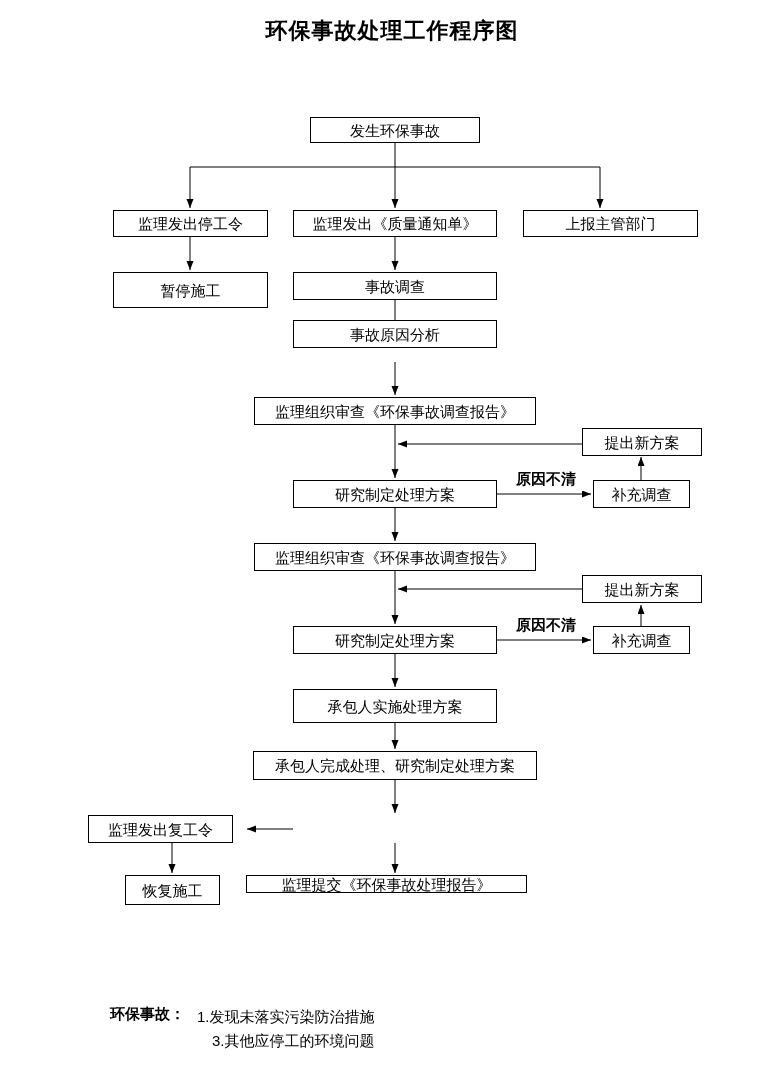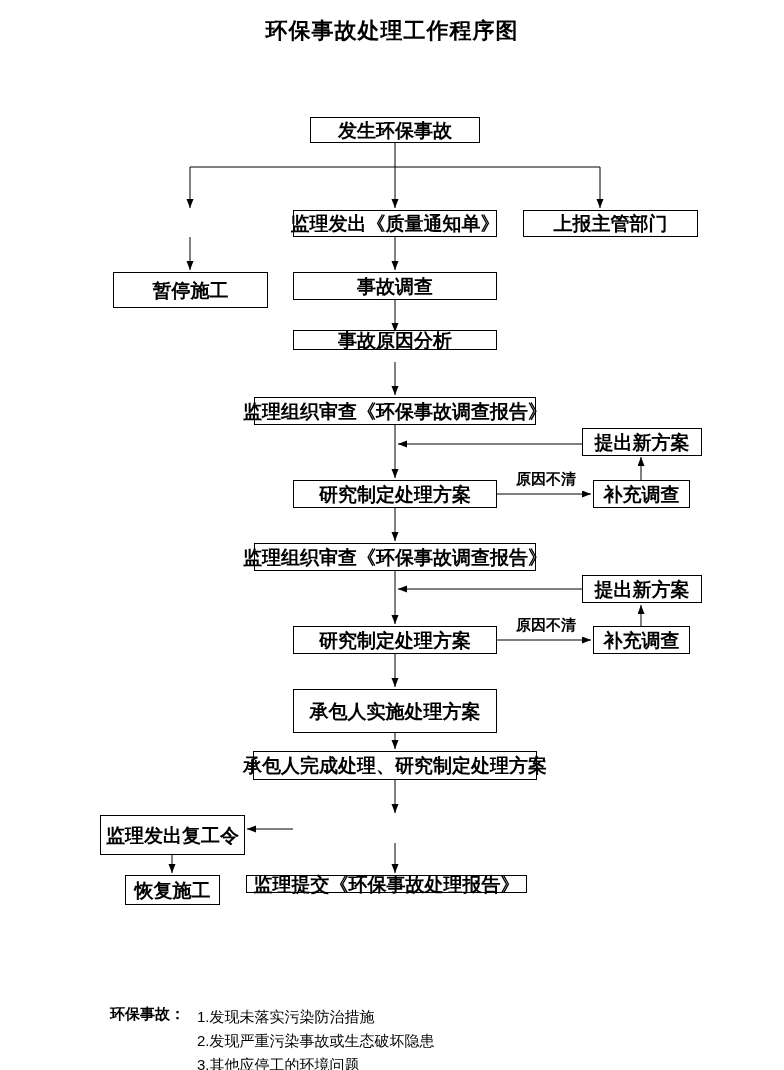--- a/index.html
+++ b/index.html
@@ -28,41 +28,41 @@
     width: 784px; height: 1070px;
   }
   .node {
     position: absolute;
     box-sizing: border-box;
     border: 1px solid #000;
     background: #fff;
     display: flex;
     align-items: center;
     justify-content: center;
-    font-size: 19px;
-    font-weight: bold;
+    font-size: 15px;
+    font-weight: normal;
     white-space: nowrap;
     line-height: 1;
   }
   .edge-label {
     position: absolute;
     font-size: 15px;
     font-weight: bold;
     white-space: nowrap;
   }
   #notes {
     position: absolute;
     left: 110px;
     top: 1005px;
     display: flex;
     align-items: flex-start;
     font-size: 15px;
   }
   #notes .notes-label { font-weight: bold; margin-right: 12px; }
-  #notes .note-item { line-height: 24px; font-weight: normal; }
+  #notes .note-item { line-height: 24px; font-weight: normal; text-align: right; }
 </style>
 </head>
 <body>
 
 <div id="page">
 
   <div id="title">环保事故处理工作程序图</div>
 
   <svg class="connectors" viewBox="0 0 784 1070" xmlns="http://www.w3.org/2000/svg">
     <defs>
@@ -94,53 +94,53 @@
       <line x1="395" y1="717" x2="395" y2="749" marker-end="url(#arr)"></line>
       <line x1="395" y1="780" x2="395" y2="813" marker-end="url(#arr)"></line>
       <line x1="293" y1="829" x2="247" y2="829" marker-end="url(#arr)"></line>
       <line x1="172" y1="843" x2="172" y2="873" marker-end="url(#arr)"></line>
       <line x1="395" y1="843" x2="395" y2="873" marker-end="url(#arr)"></line>
     </g>
   </svg>
 
   <div class="node" style="left:310px; top:117px; width:170px; height:26px">发生环保事故</div>
 
+  <div class="node" style="left:113px; top:210px; width:155px; height:27px">监理发出停工令</div>
   <div class="node" style="left:293px; top:210px; width:204px; height:27px">监理发出《质量通知单》</div>
   <div class="node" style="left:523px; top:210px; width:175px; height:27px">上报主管部门</div>
 
   <div class="node" style="left:113px; top:272px; width:155px; height:36px">暂停施工</div>
   <div class="node" style="left:293px; top:272px; width:204px; height:28px">事故调查</div>
 
-  <div class="node" style="left:293px; top:330px; width:204px; height:20px">事故原因分析</div>
+  <div class="node" style="left:293px; top:320px; width:204px; height:28px">事故原因分析</div>
 
   <div class="node" style="left:254px; top:397px; width:282px; height:28px">监理组织审查《环保事故调查报告》</div>
   <div class="node" style="left:582px; top:428px; width:120px; height:28px">提出新方案</div>
 
   <div class="node" style="left:293px; top:480px; width:204px; height:28px">研究制定处理方案</div>
   <div class="node" style="left:593px; top:480px; width:97px; height:28px">补充调查</div>
   <div class="edge-label" style="left:506px; top:470px; width:80px; text-align:center">原因不清</div>
 
   <div class="node" style="left:254px; top:543px; width:282px; height:28px">监理组织审查《环保事故调查报告》</div>
   <div class="node" style="left:582px; top:575px; width:120px; height:28px">提出新方案</div>
 
   <div class="node" style="left:293px; top:626px; width:204px; height:28px">研究制定处理方案</div>
   <div class="node" style="left:593px; top:626px; width:97px; height:28px">补充调查</div>
   <div class="edge-label" style="left:506px; top:616px; width:80px; text-align:center">原因不清</div>
 
-  <div class="node" style="left:293px; top:689px; width:204px; height:44px">承包人实施处理方案</div>
+  <div class="node" style="left:293px; top:689px; width:204px; height:34px">承包人实施处理方案</div>
 
   <div class="node" style="left:253px; top:751px; width:284px; height:29px">承包人完成处理、研究制定处理方案</div>
 
-  <div class="node" style="left:100px; top:815px; width:145px; height:40px">监理发出复工令</div>
+  <div class="node" style="left:88px; top:815px; width:145px; height:28px">监理发出复工令</div>
 
   <div class="node" style="left:125px; top:875px; width:95px; height:30px">恢复施工</div>
   <div class="node" style="left:246px; top:875px; width:281px; height:18px">监理提交《环保事故处理报告》</div>
 
   <div id="notes">
     <div class="notes-label">环保事故：</div>
     <div>
       <div class="note-item">1.发现未落实污染防治措施</div>
-      <div class="note-item">2.发现严重污染事故或生态破坏隐患</div>
       <div class="note-item">3.其他应停工的环境问题</div>
     </div>
   </div>
 
 </div>
 
 </body></html>

